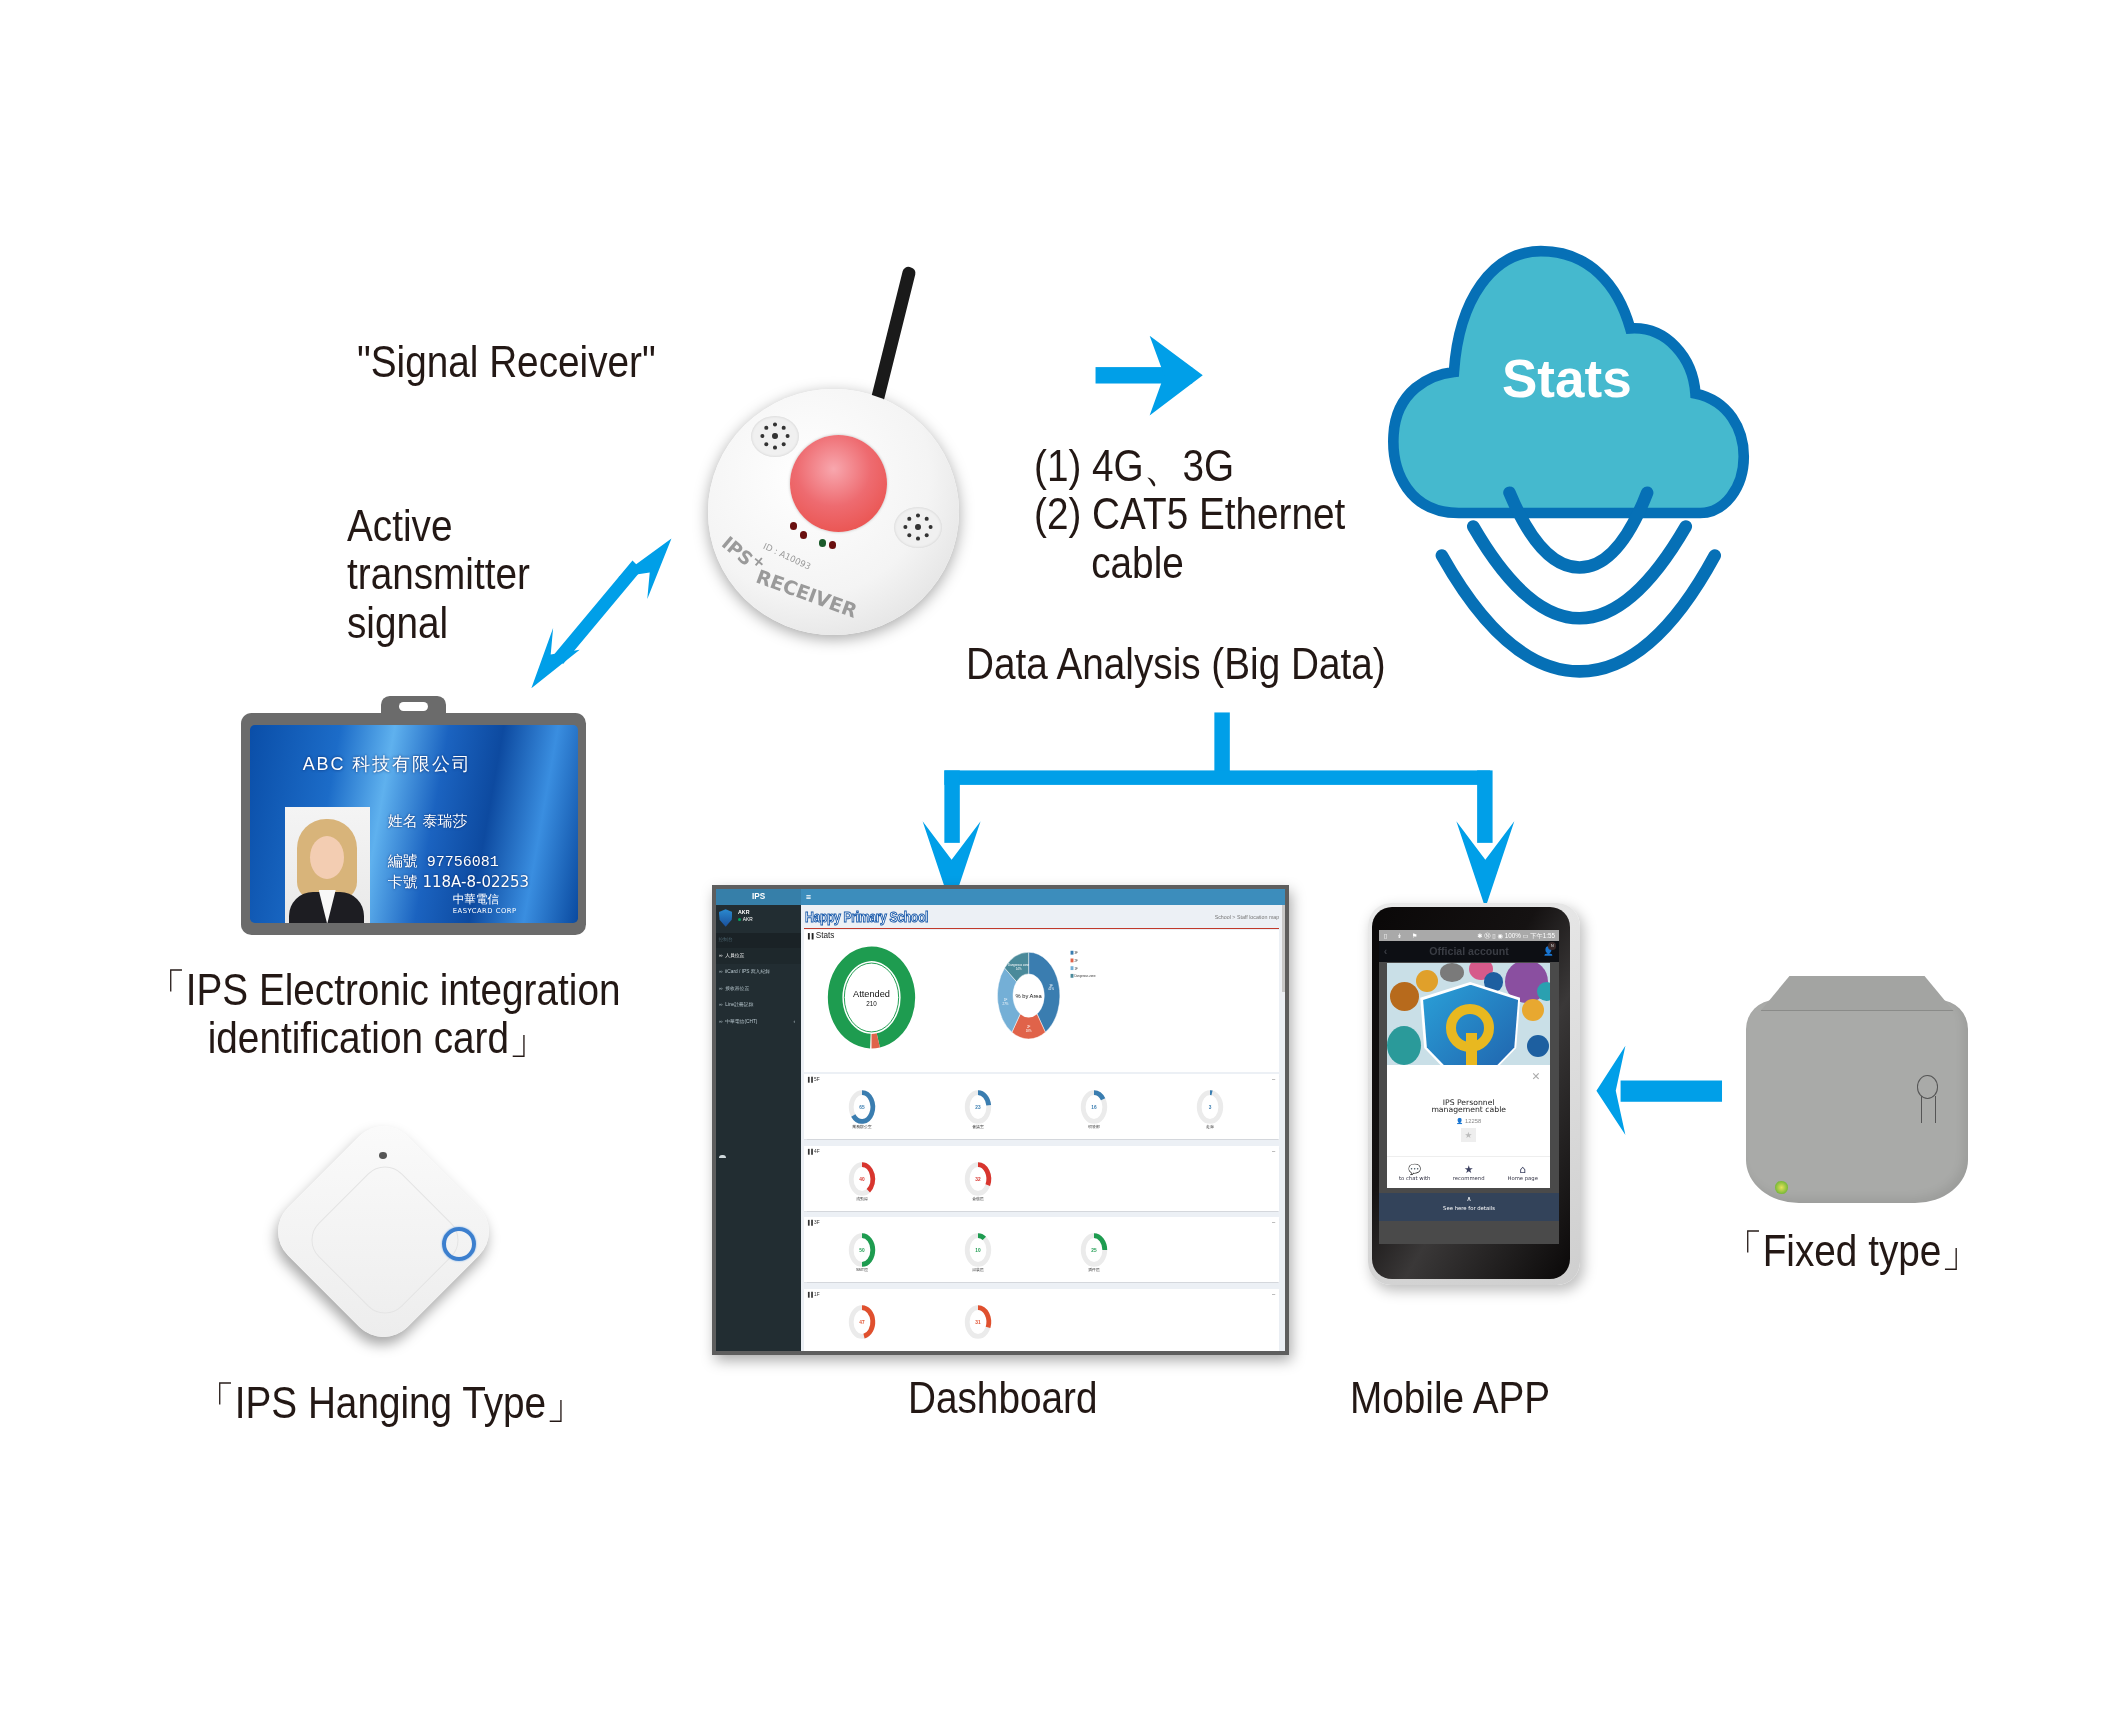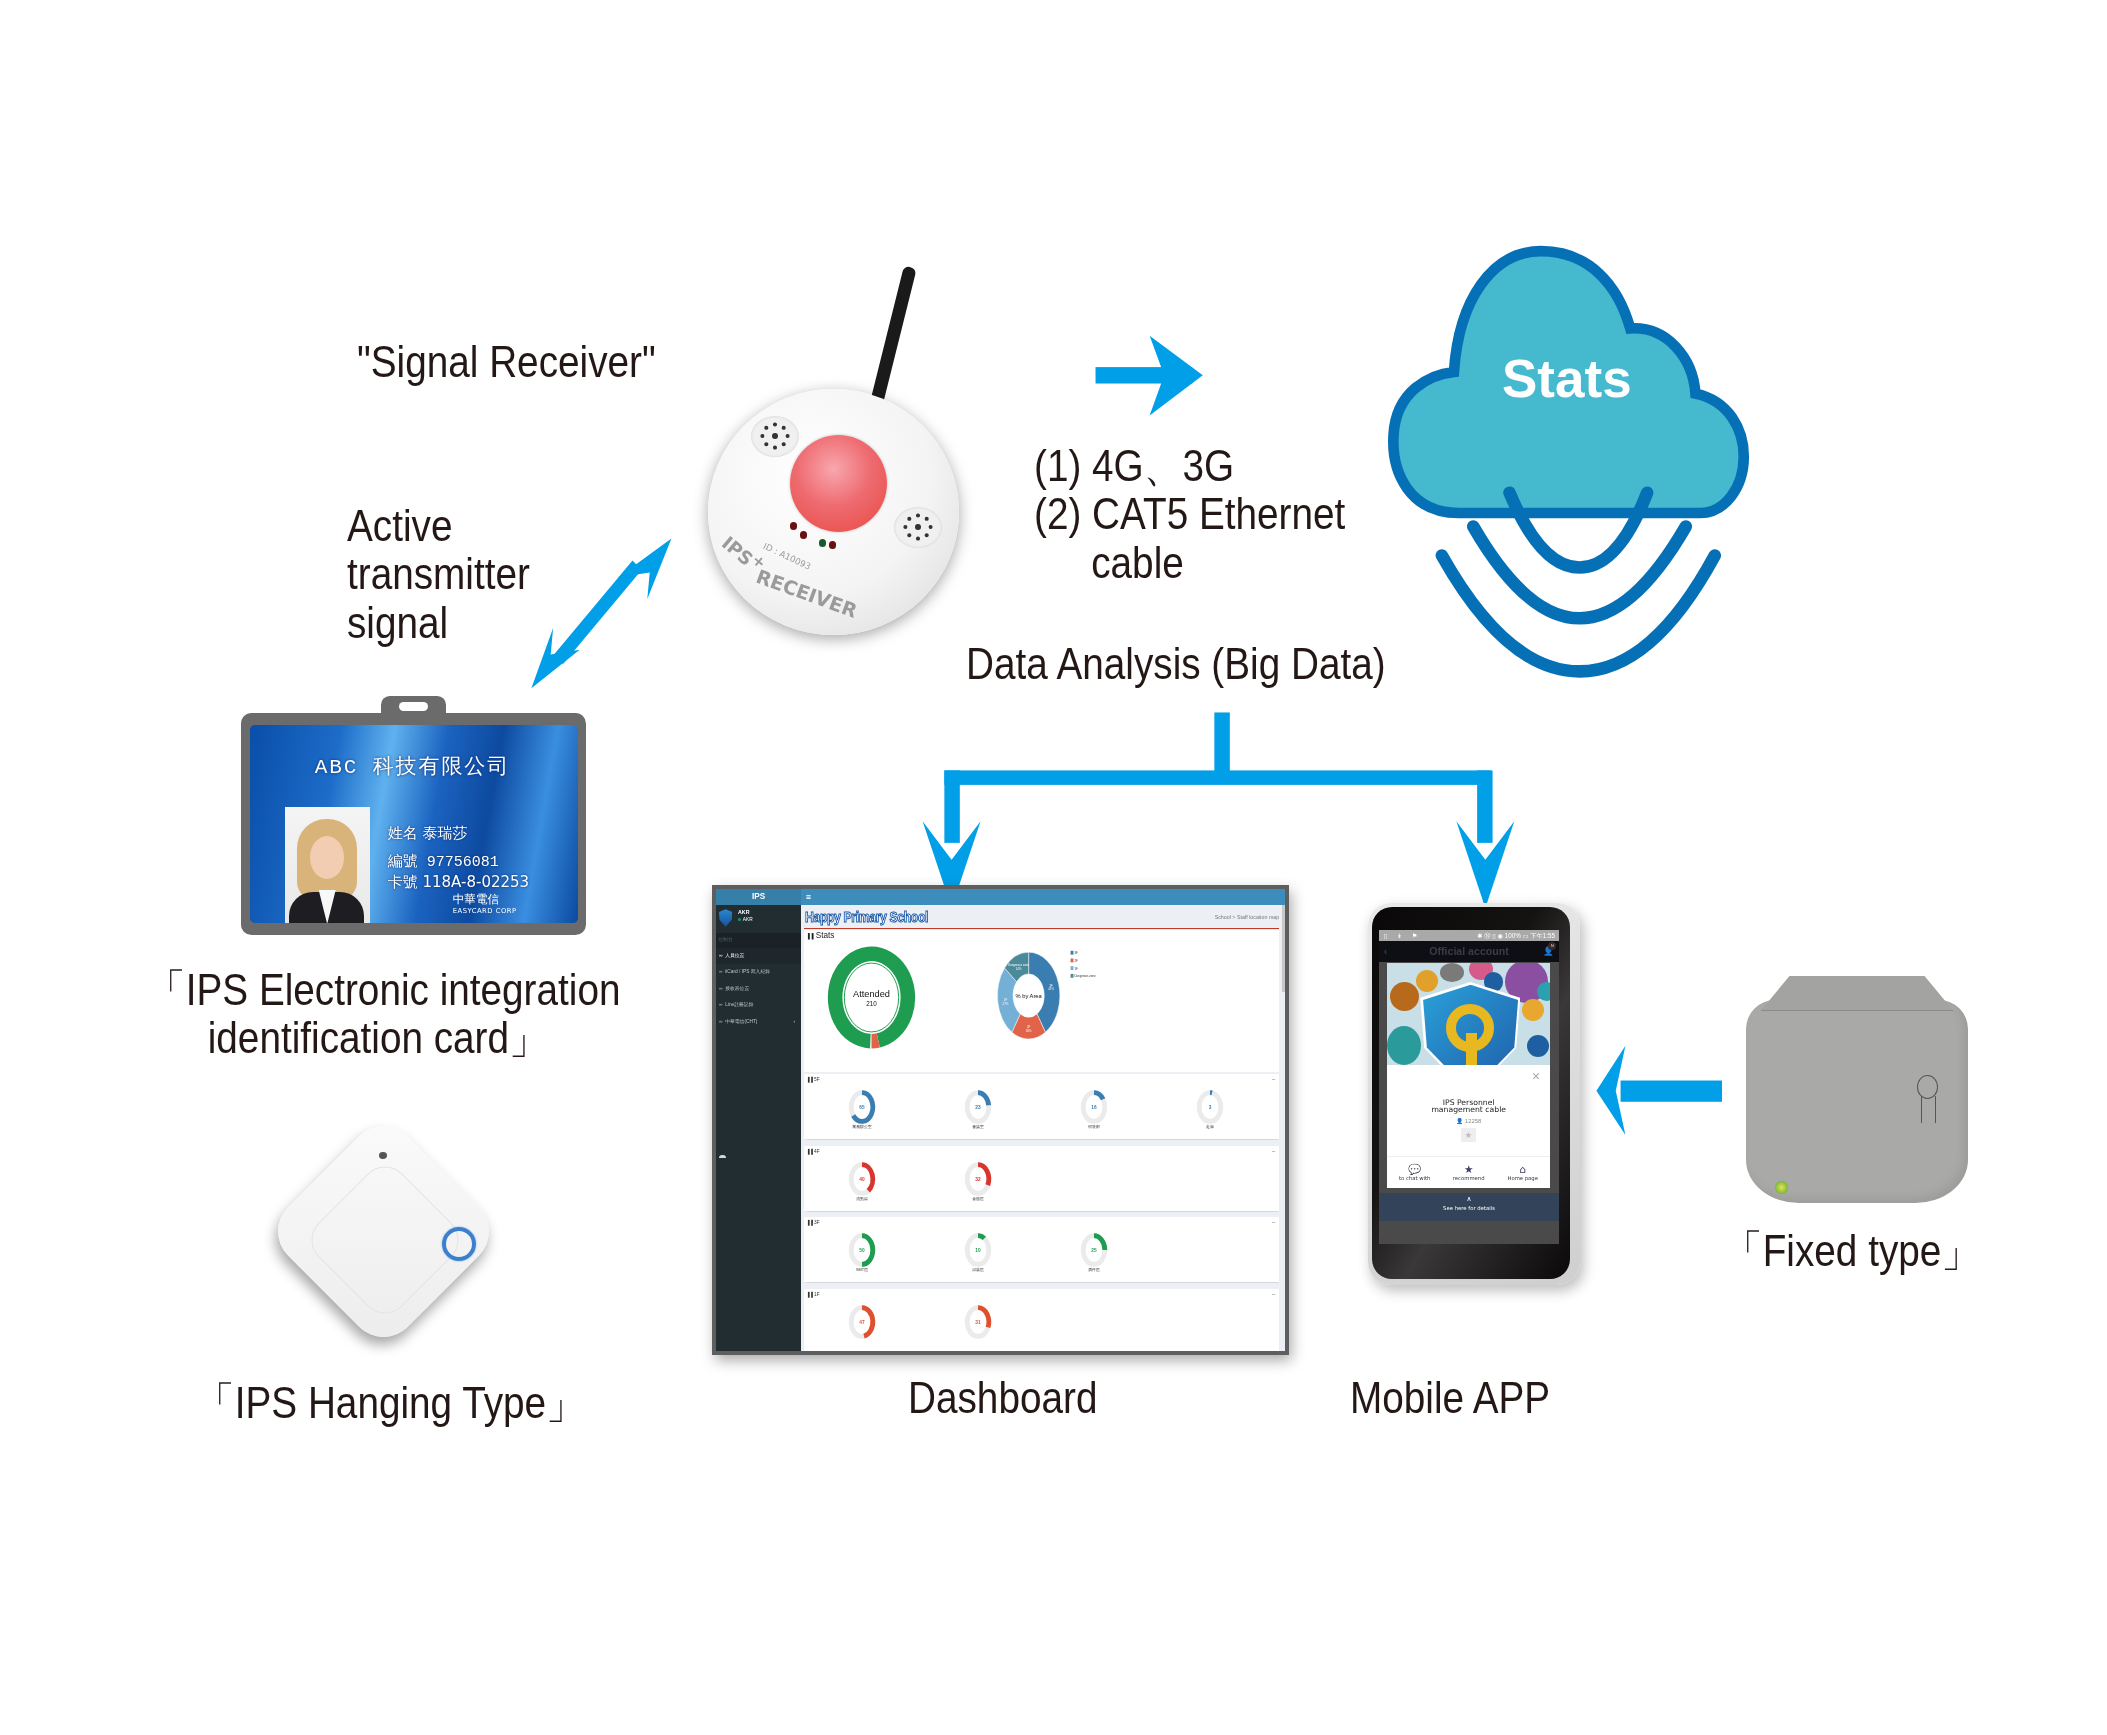--- a/index.html
+++ b/index.html
@@ -20,21 +20,21 @@
 
   
   .cloud-label{position:absolute;left:1502px;top:348px;color:#fff;font-weight:bold;font-size:53px;font-family:"Liberation Sans",sans-serif;}
 
   
   #idcard{left:241px;top:696px;width:345px;height:239px;}
   .card-holder{position:absolute;left:0;top:17px;width:345px;height:222px;background:#6b6b6b;border-radius:10.6px;}
   .card-tab{position:absolute;left:140px;top:0;width:65px;height:24px;background:#6b6b6b;border-radius:8.7px 8.7px 0 0;}
   .card-tab::after{content:"";position:absolute;left:18.4px;top:5.8px;width:29px;height:9.7px;background:#fff;border-radius:4.8px;}
   .card-face{position:absolute;left:8.7px;top:29px;width:328px;height:198px;border-radius:4.8px;background:linear-gradient(100deg,#0a4ea8 0%,#1c6cc8 25%,#5fb1ee 40%,#1b63c0 55%,#0d4aa0 70%,#3a8ee0 85%,#0a4aa0 100%);}
-  .card-title{position:absolute;left:65px;top:26.6px;color:#fff;font-size:21px;letter-spacing:1.9px;text-shadow:0 0 2.9px #0a2a6a;font-family:Liberation Mono, monospace;white-space:nowrap;}
+  .card-title{position:absolute;left:53px;top:26.6px;color:#fff;font-size:18px;letter-spacing:1.9px;text-shadow:0 0 2.9px #0a2a6a;font-family:Liberation Sans, sans-serif;white-space:nowrap;}
   .card-photo{position:absolute;left:35px;top:82px;width:85px;height:116px;background:linear-gradient(#f4f4f4,#e9e9e9);overflow:hidden;}
   .photo-hair{position:absolute;left:12px;top:12px;width:60px;height:82px;border-radius:29px 29px 19.3px 19.3px;background:#d8b47a;}
   .photo-face{position:absolute;left:25px;top:29px;width:34px;height:43px;border-radius:50%;background:#f3cdb2;}
   .photo-suit{position:absolute;left:4.8px;top:85px;width:75px;height:39px;border-radius:24px 24px 0 0;background:#1d1d22;}
   .photo-shirt{position:absolute;left:34px;top:83px;width:17px;height:34px;background:#f8f8f8;clip-path:polygon(0 0,100% 0,50% 100%);}
   .card-row{position:absolute;left:138px;color:#fff;font-size:15px;text-shadow:0 0 2.4px #0a2a6a;font-family:"DejaVu Sans",sans-serif;white-space:nowrap;}
   .card-logo{position:absolute;left:203px;top:167px;color:#fff;font-size:11.6px;font-family:"DejaVu Sans",sans-serif;}
   .card-logo small{display:block;font-size:6.8px;letter-spacing:0.5px;}
 
   
@@ -200,21 +200,21 @@
   <div class="card-tab"></div>
   <div class="card-holder"></div>
   <div class="card-face">
     <div class="card-title">ABC 科技有限公司</div>
     <div class="card-photo">
       <div class="photo-hair"></div>
       <div class="photo-face"></div>
       <div class="photo-suit"></div>
       <div class="photo-shirt"></div>
     </div>
-    <div class="card-row" style="top:99px;"><span>姓名</span>&nbsp;<span>泰瑞莎</span></div>
+    <div class="card-row" style="top:87px;"><span>姓名</span>&nbsp;<span>泰瑞莎</span></div>
     <div class="card-row" style="top:127px;font-family:Liberation Mono, monospace;"><span>編號</span>&nbsp;<span>97756081</span></div>
     <div class="card-row" style="top:148px;"><span>卡號</span>&nbsp;<span>118A-8-02253</span></div>
     <div class="card-logo">
       <span>中華電信</span>
       <small>EASYCARD CORP</small>
     </div>
   </div>
 </div>
 
 <div id="hanging" class="abs">

